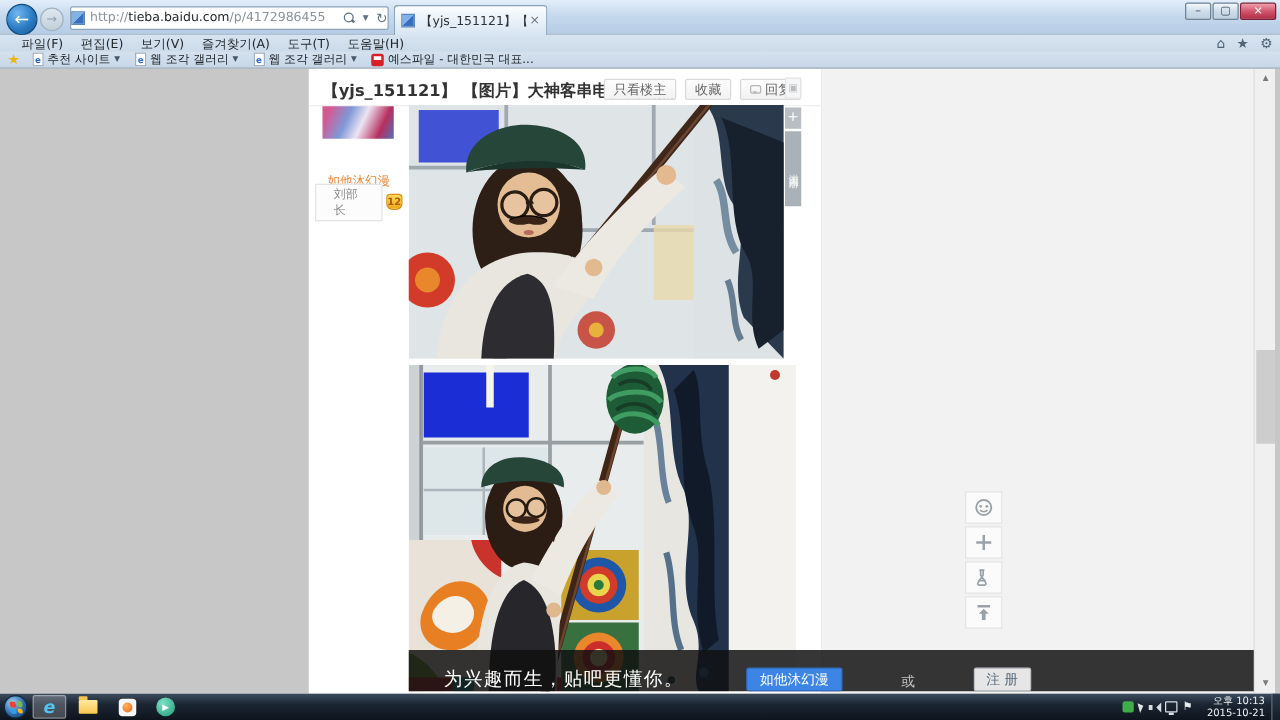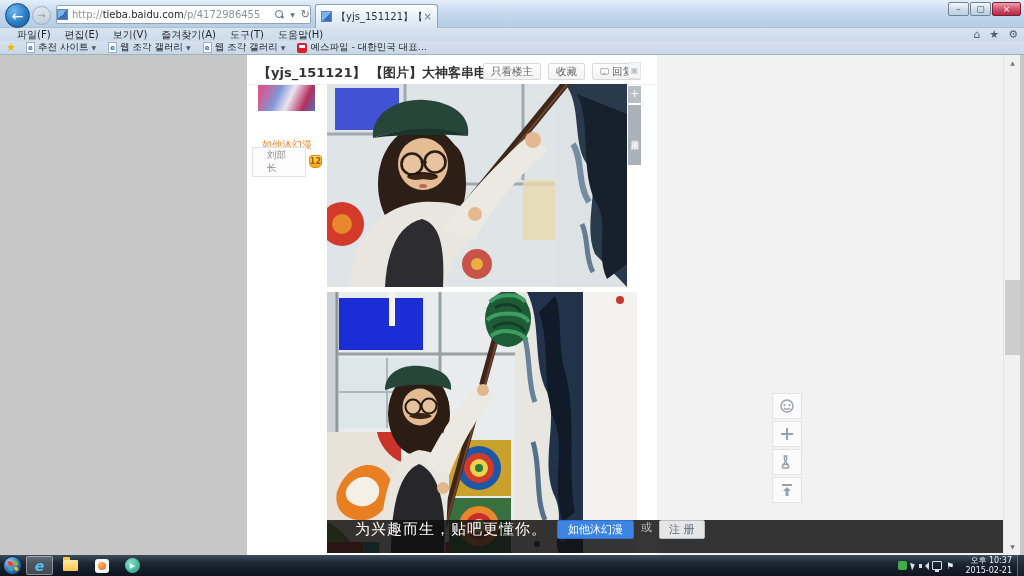--- a/index.html
+++ b/index.html
@@ -76,21 +76,21 @@
   .tool-a { position:absolute; left:1px; top:7px; width:13px; height:17px; background:#f5f6f7; border:1px solid #e3e5e7; color:#b9bec3; font-size:8px; text-align:center; line-height:16px; }
   .tool-plus { position:absolute; left:1px; top:31px; width:13px; height:17px; background:#b8bec4; color:#fff; font-size:11px; text-align:center; line-height:16px; }
   .tool-album { position:absolute; left:1px; top:50px; width:13px; height:60px; background:#aab1b8; color:#f2f4f5;
     writing-mode:vertical-rl; font-size:8px; letter-spacing:1px; text-align:center; line-height:13px; }
 
   .floatbtns { position:absolute; left:772px; top:338px; width:30px; }
   .fbtn { width:30px; height:26px; background:#fbfbfb; border:1px solid #e3e3e3; margin-bottom:2px;
     display:flex; align-items:center; justify-content:center; color:#9aa2a9; }
 
   .banner { position:absolute; left:327px; top:465px; width:676px; height:33px; background:rgba(16,16,16,0.84);
-    display:flex; align-items:flex-start; z-index:5; }
+    display:flex; align-items:flex-end; z-index:5;gap:40px; }
   .banner-slogan { margin-left:28px; color:#fff; font-size:15px; letter-spacing:1px; white-space:nowrap; }
   .login-btn { margin-left:10px; height:19px; padding:0 10px; background:#3d85e4; border:1px solid #2f6fc4;
     color:#fff; font-size:11px; display:flex; align-items:center; border-radius:2px; }
   .or-text { margin:0 7px; color:#c3c3c3; font-size:11px; }
   .reg-btn { height:19px; padding:0 9px; background:rgba(245,245,245,0.92); border:1px solid #b9bec3;
     color:#5a6b7c; font-size:11px; display:flex; align-items:center; border-radius:2px; }
 
   .scrollbar { position:absolute; left:1003px; top:0; width:17px; height:500px; background:#f0f0f0; border-left:1px solid #e2e2e2; }
   .sb-arrow { position:absolute; left:0; width:17px; height:16px; color:#7a7a7a; font-size:6px; text-align:center; line-height:16px; }
   .sb-up { top:0; } .sb-down { bottom:0; }
@@ -394,19 +394,19 @@
       </div>
 
     <div class="tray">
       <span class="ti ti-green"></span>
       <span class="ti ti-ptr"></span>
       <span class="ti ti-spk"></span>
       <span class="ti ti-net"></span>
       <span class="ti ti-flag">⚑</span>
     </div>
     <div class="clock">
-      <div>오후 10:37</div>
-      <div>2015-02-21</div>
+      <div>오후 10:13</div>
+      <div>2015-10-21</div>
     </div>
     <div class="showdesk"></div>
   </div>
 
 </div>
 
 </body></html>

